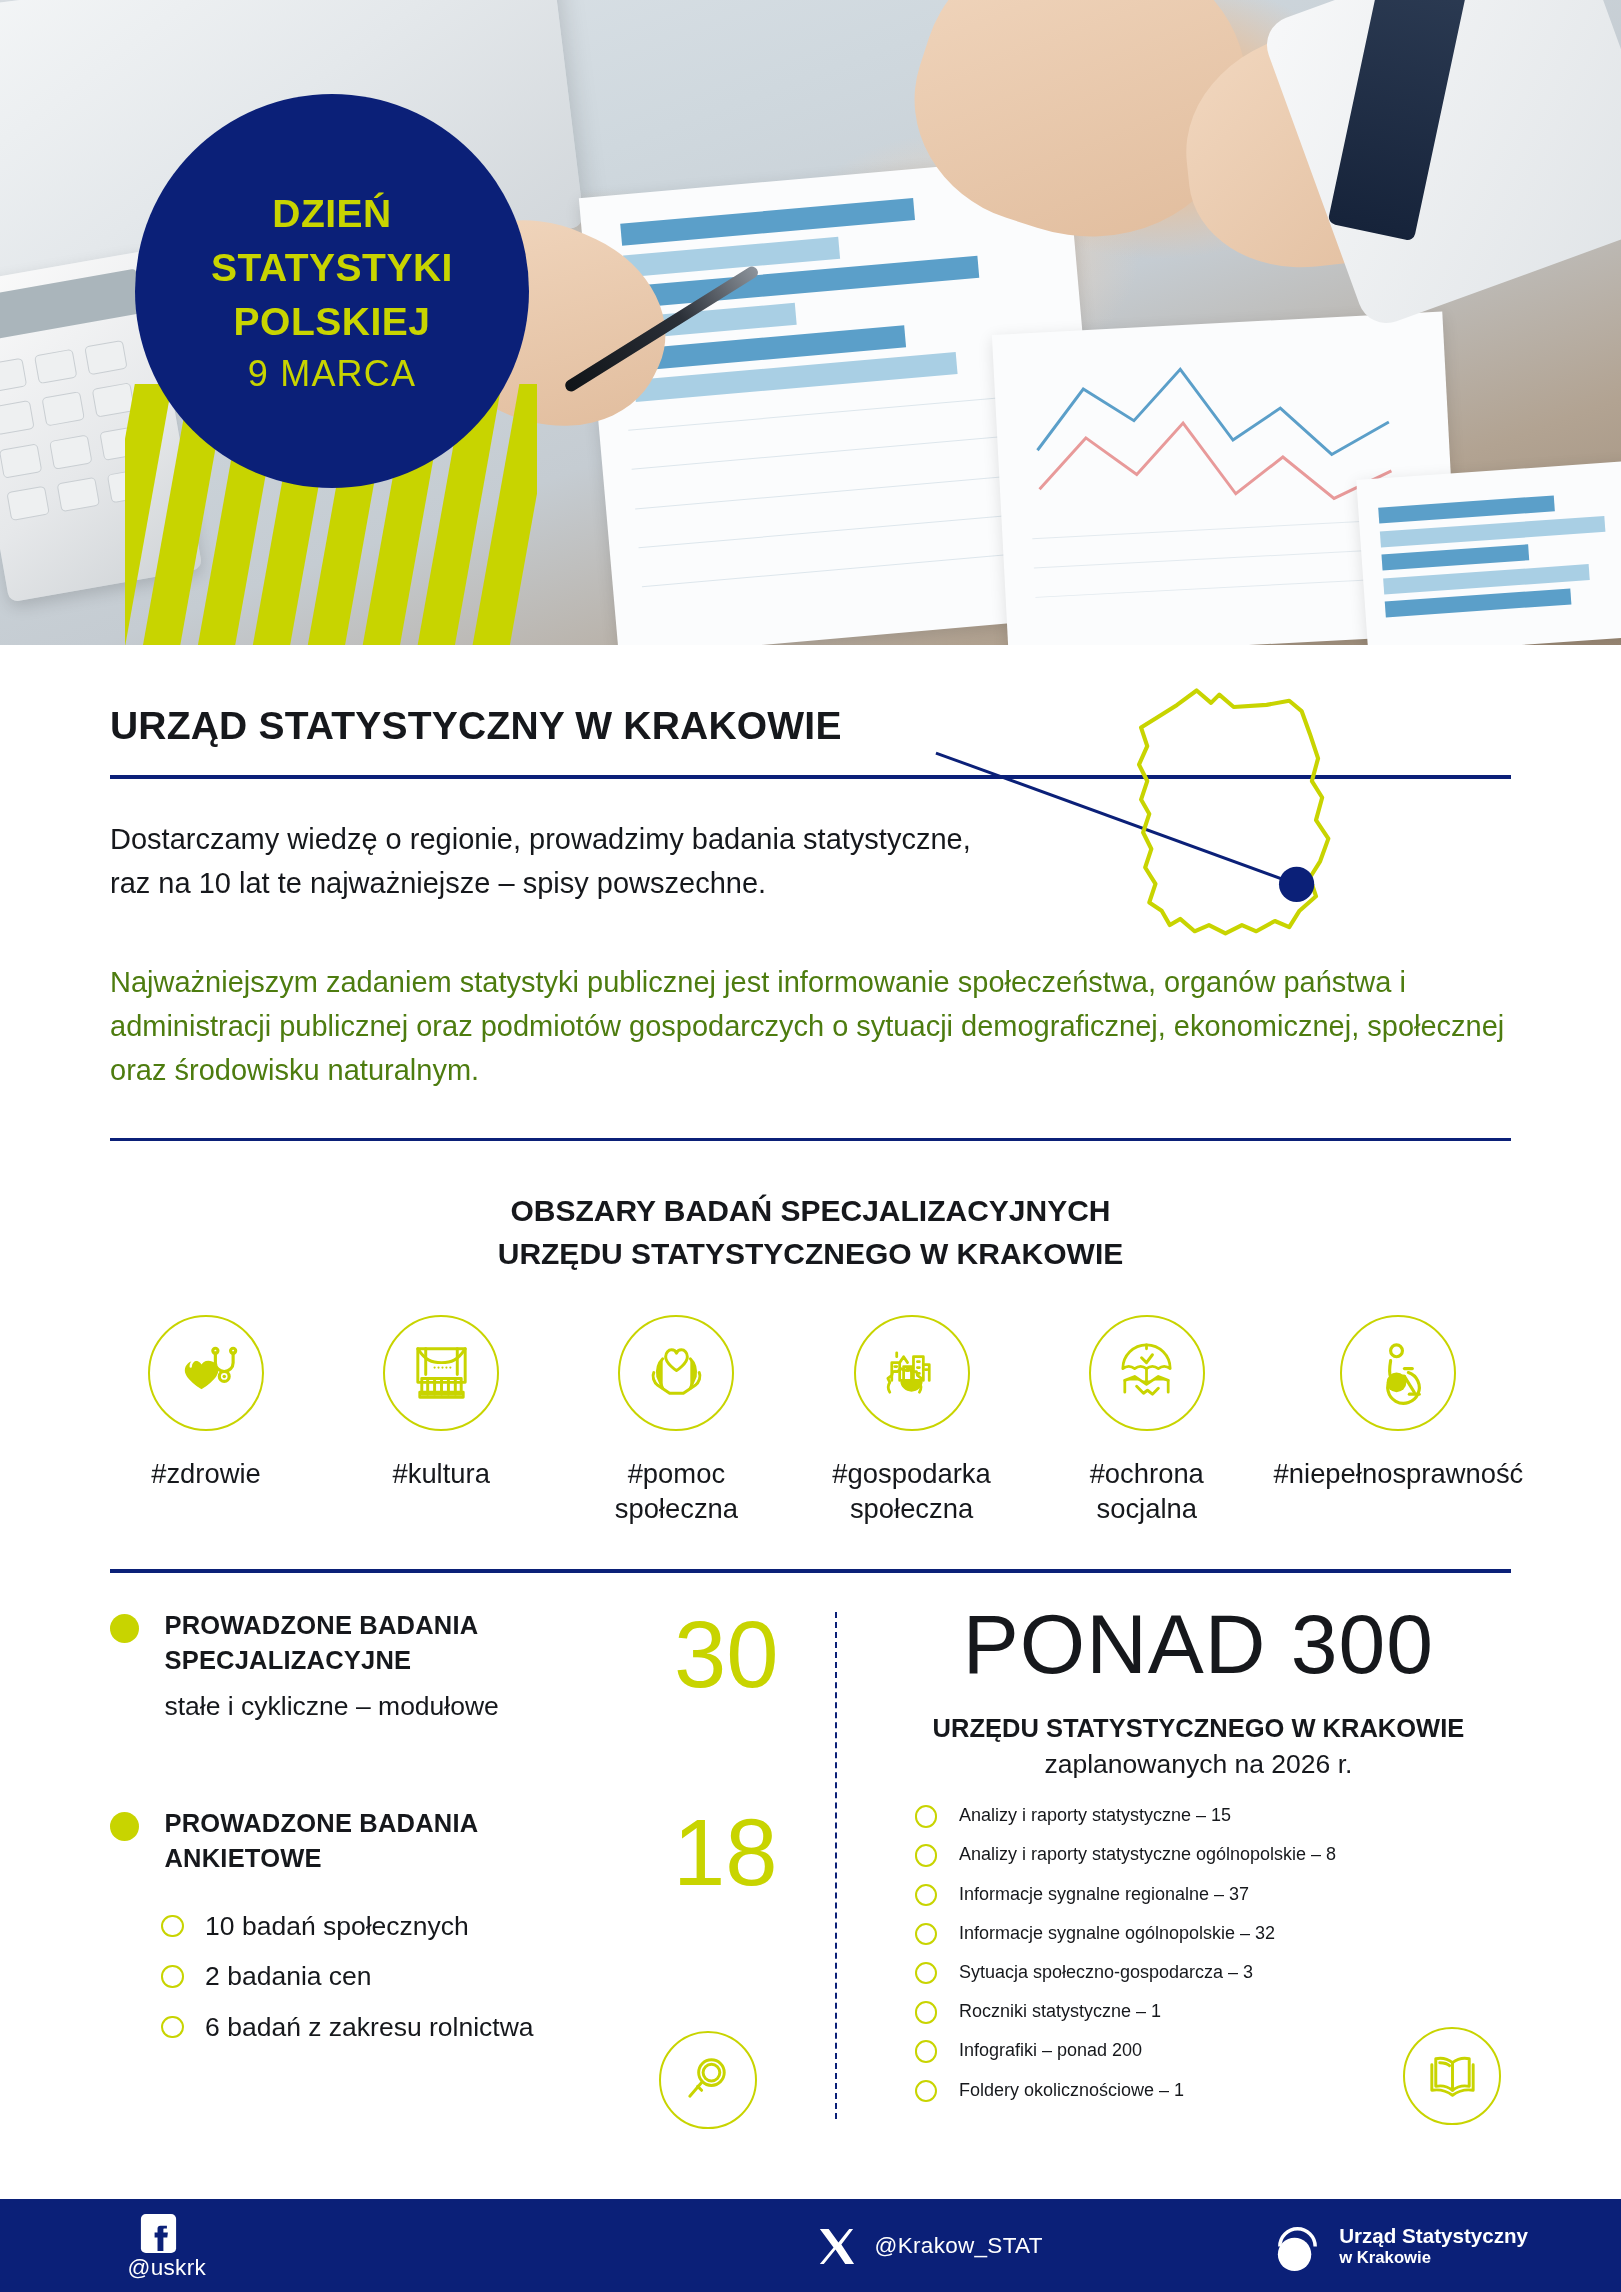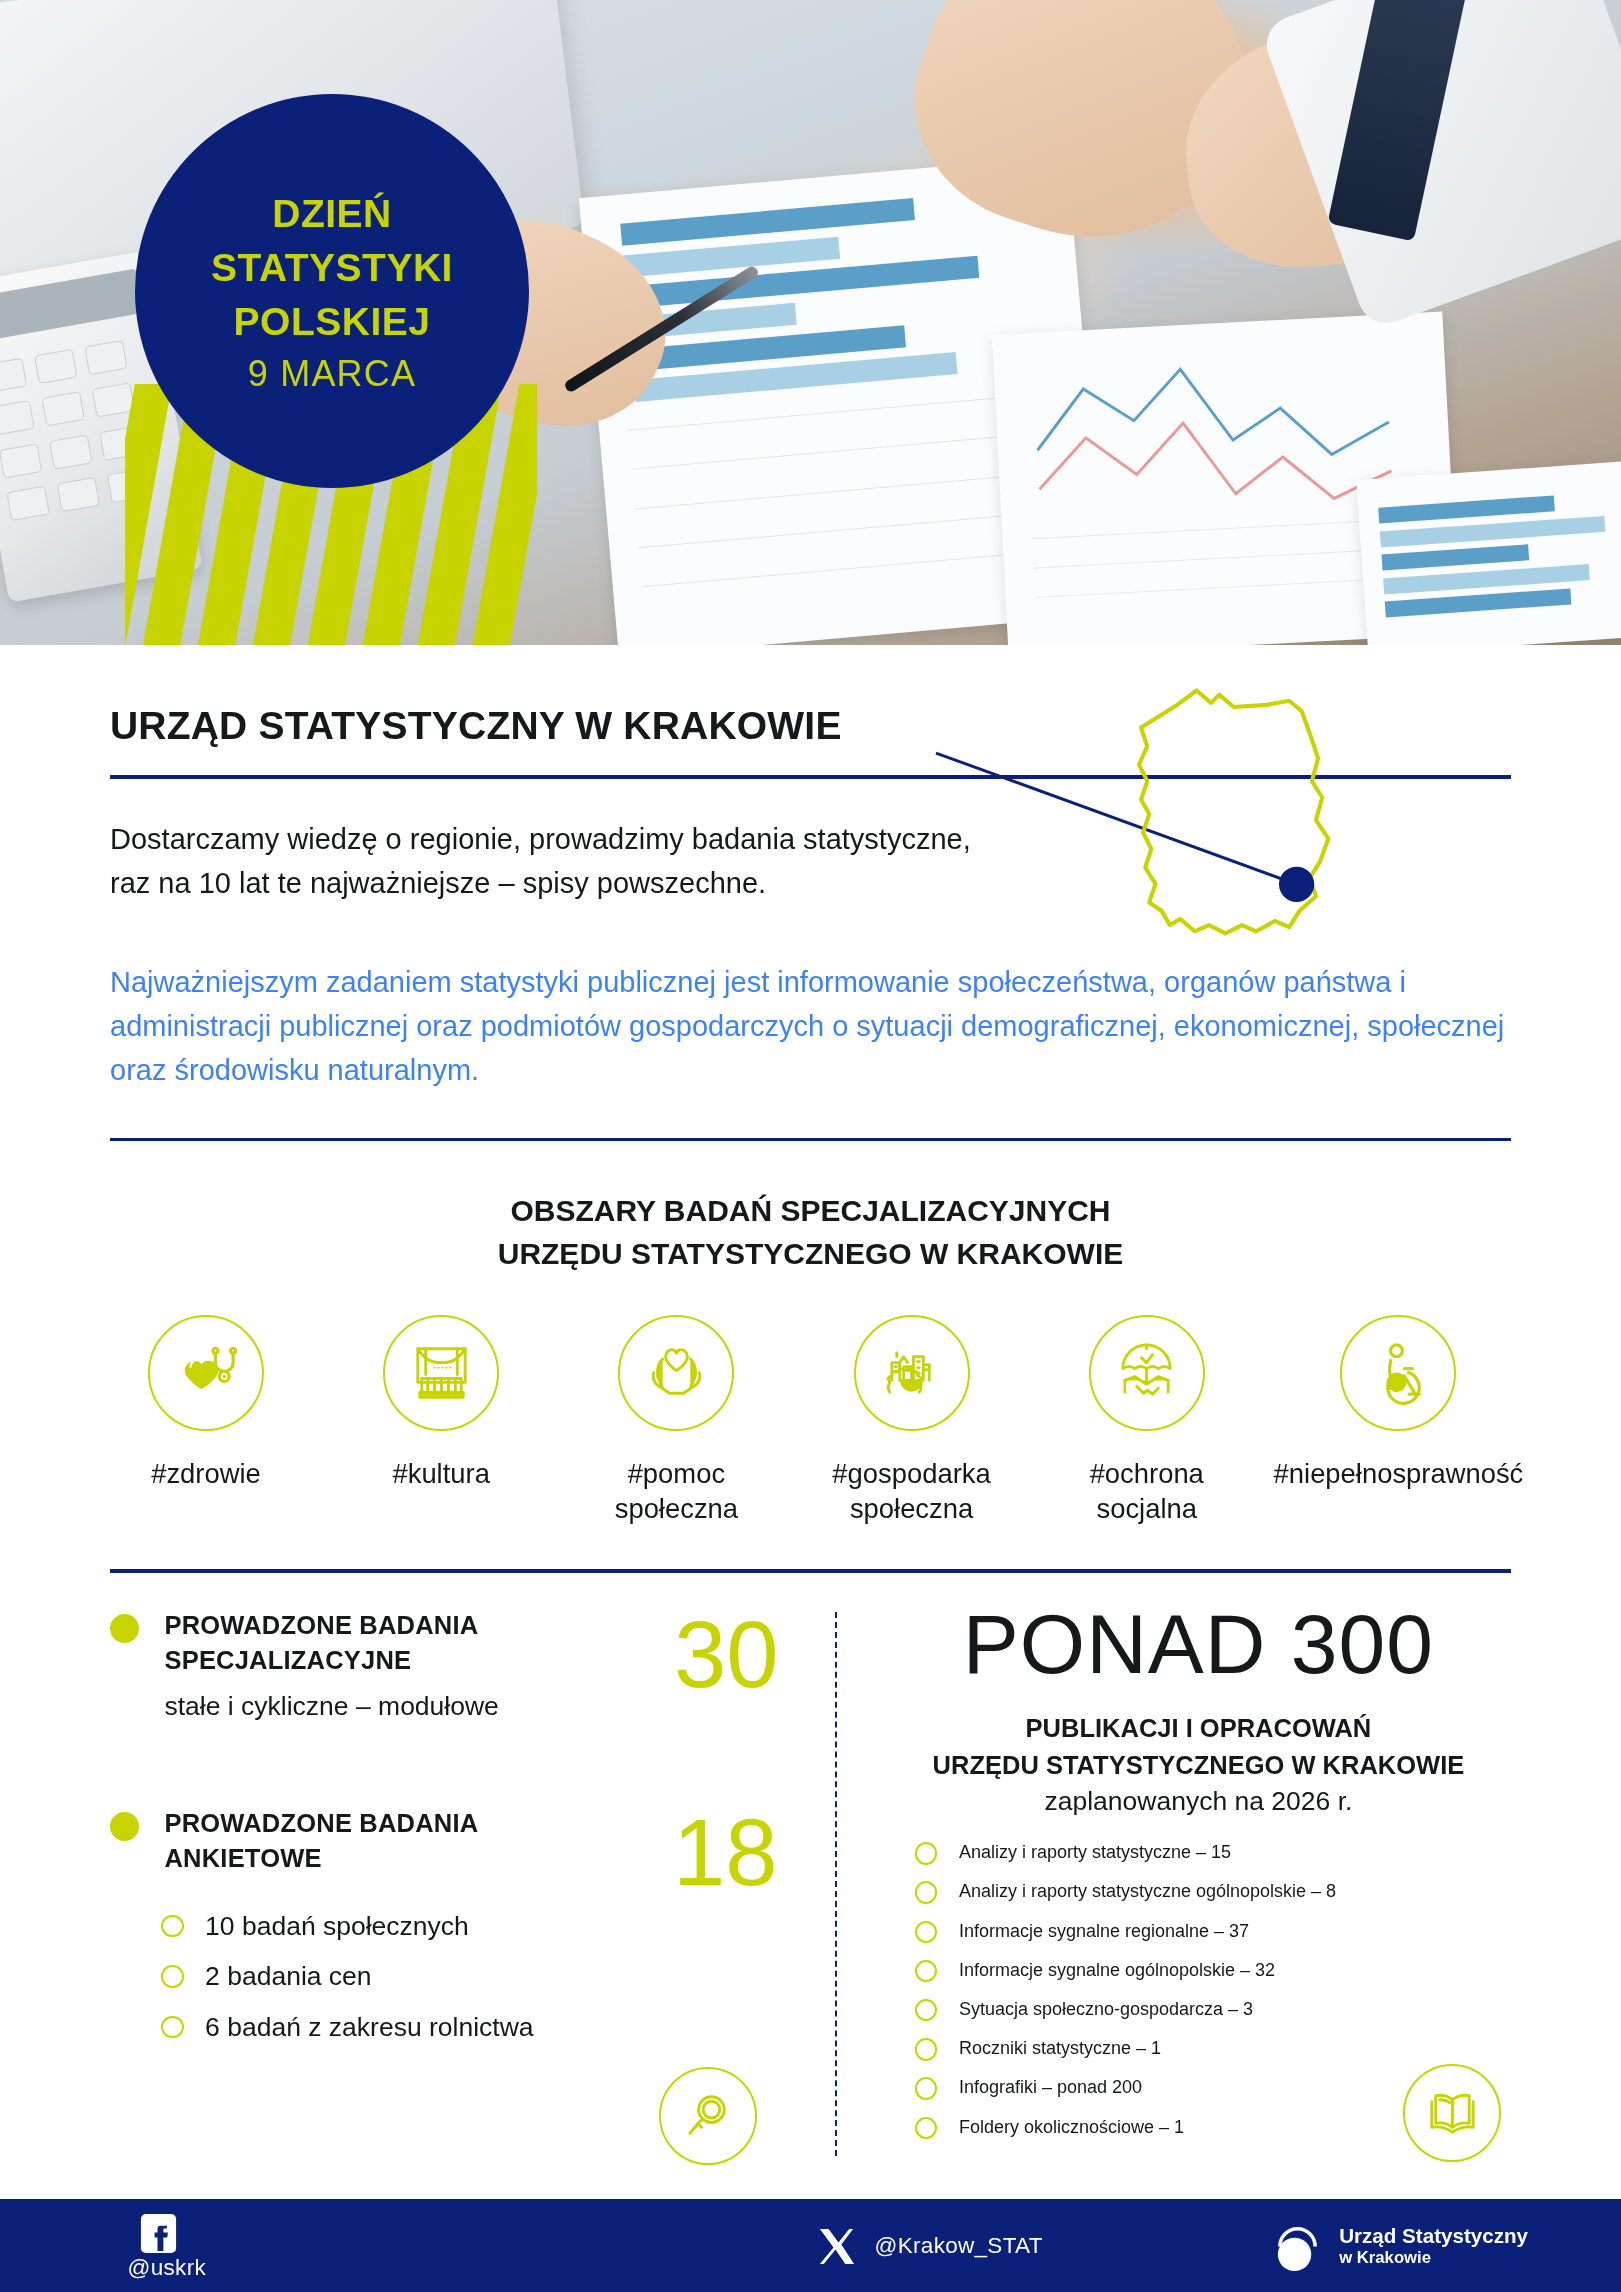--- a/index.html
+++ b/index.html
@@ -169,21 +169,21 @@
     margin-top: 39px;
     font-size: 29px;
     line-height: 1.5;
     color: #16181c;
     max-width: 863px;
   }
   .body-p {
     margin-top: 55px;
     font-size: 29px;
     line-height: 1.52;
-    color: #3b82f6;
+    color: #4d7c0f;
   }
 
   .rule-navy-2 {
     height: 3.9px;
     background: #0b2078;
     margin-top: 45px;
   }
 
   
   .areas-head {
@@ -598,21 +598,20 @@
           <path d="M20 38l4 4"></path>
         </svg>
       </div>
     </div>
 
     <div class="divider"></div>
 
     <div class="stats-right">
       <div class="ponad">PONAD 300</div>
       <div class="pub-head">
-        <div>PUBLIKACJI I OPRACOWAŃ</div>
         <div>URZĘDU STATYSTYCZNEGO W KRAKOWIE</div>
       </div>
       <div class="pub-sub">zaplanowanych na 2026 r.</div>
 
       <div class="pub-list">
         <div class="pub-item">
           <span class="ring"></span>
           <span>Analizy i raporty statystyczne – 15</span>
         </div>
         <div class="pub-item">

